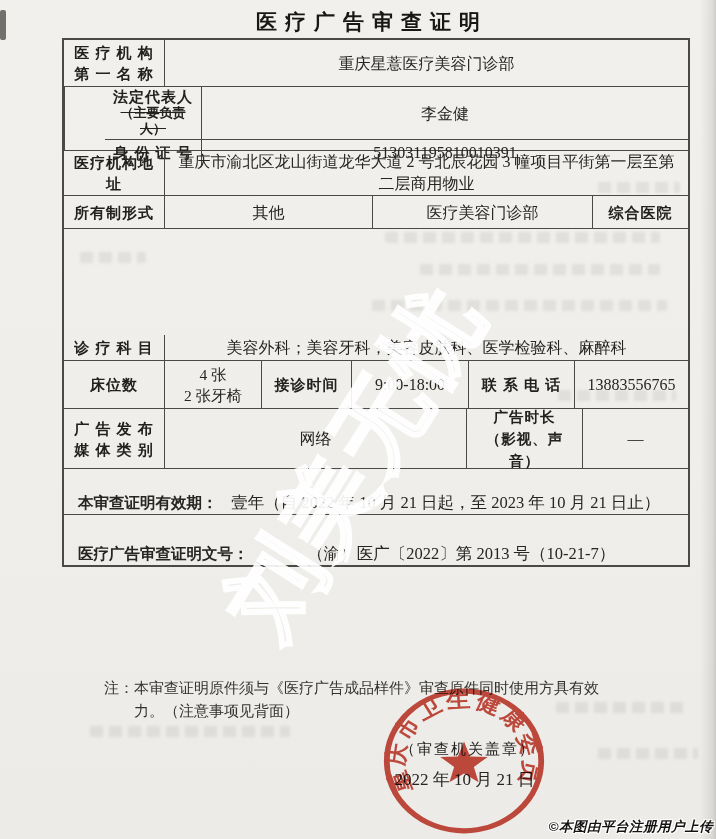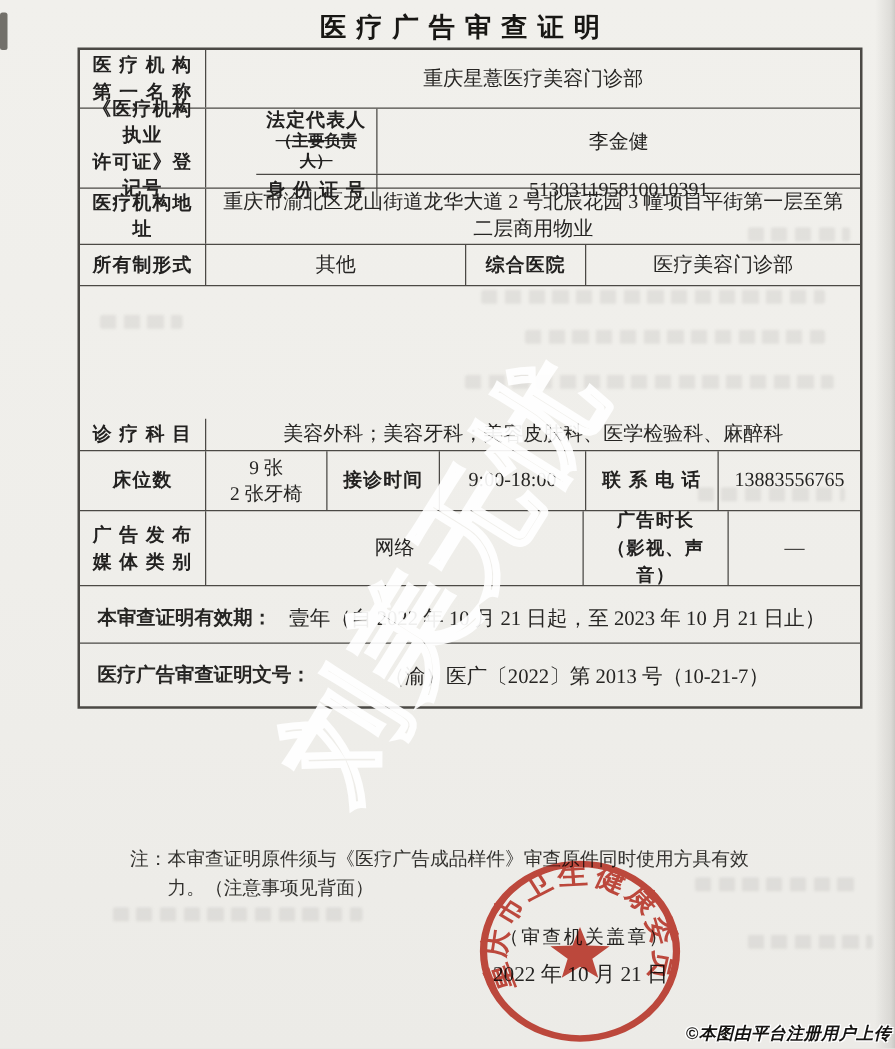--- a/index.html
+++ b/index.html
@@ -68,21 +68,21 @@
   .r6 .c-phonelab{width:106px;flex:none;}
   .r7{height:60px;}
   .r7 .c-media{width:302px;flex:none;}
   .r7 .c-durlab{width:116px;flex:none;line-height:22px;font-size:14.5px;}
   .r8{height:102px;}
   .r8 .c-concl{display:block;text-align:left;padding:6px 12px 4px 12px;font-size:15.5px;line-height:26px;}
   .r8 .p1{text-indent:2em;}
   .r8 .p2{font-weight:bold;margin-top:2px;text-indent:1em;}
   .r9{height:46px;}
   .r10{height:51px;}
-  .fullrow{display:flex;align-items:flex-start;padding:15px 14px;}
+  .fullrow{display:flex;align-items:flex-end;padding:0 14px;}
   .fullrow .flab{font-family:"Liberation Sans","DejaVu Sans",sans-serif;font-weight:bold;font-size:15.5px;}
   .fullrow .fval{flex:1;text-align:center;font-size:16.5px;}
 
   
   .note{position:absolute;left:104px;top:678px;width:552px;font-size:15px;line-height:21px;color:#33322f;}
   .note .l2{margin-left:2em;margin-top:2px;}
 
   
   .stamp-caption{position:absolute;left:378px;top:740px;width:180px;text-align:center;font-size:15px;letter-spacing:2px;z-index:3;}
   .stamp-date{position:absolute;left:372px;top:768px;width:185px;text-align:center;font-size:17px;z-index:3;}
@@ -130,22 +130,20 @@
 
   <div class="cert-table">
 
     <div class="row r1">
       <div class="cell lab c-label">医 疗 机 构
 第 一 名 称</div>
       <div class="cell grow">重庆星薏医疗美容门诊部</div>
     </div>
 
     <div class="row r2">
-      <div class="cell lab c-label">《医疗机构执业
-许可证》登记号</div>
       <div class="rblock">
         <div class="subrow">
           <div class="cell lab sub-label">
             <span>法定代表人</span>
             <span class="strike">（主要负责人）</span>
           </div>
           <div class="cell grow">李金健</div>
         </div>
         <div class="subrow">
           <div class="cell lab sub-label">
@@ -157,32 +155,32 @@
     </div>
 
     <div class="row r3">
       <div class="cell lab c-label">医疗机构地址</div>
       <div class="cell grow c-val">重庆市渝北区龙山街道龙华大道 2 号北辰花园 3 幢项目平街第一层至第二层商用物业</div>
     </div>
 
     <div class="row r4">
       <div class="cell lab c-label">所有制形式</div>
       <div class="cell c-val1">其他</div>
+      <div class="cell grow">医疗美容门诊部</div>
       <div class="cell lab c-lab2">综合医院</div>
-      <div class="cell grow">医疗美容门诊部</div>
     </div>
 
     <div class="row r5">
       <div class="cell lab c-label">诊 疗 科 目</div>
       <div class="cell grow">美容外科；美容牙科；美容皮肤科、医学检验科、麻醉科</div>
     </div>
 
     <div class="row r6">
       <div class="cell lab c-label">床位数</div>
-      <div class="cell c-beds">9 张
+      <div class="cell c-beds">4 张
 2 张牙椅</div>
       <div class="cell lab c-hourslab">接诊时间</div>
       <div class="cell c-hours">9:00-18:00</div>
       <div class="cell lab c-phonelab">联 系 电 话</div>
       <div class="cell grow">13883556765</div>
     </div>
 
     <div class="row r7">
       <div class="cell lab c-label">广 告 发 布
 媒 体 类 别</div>

